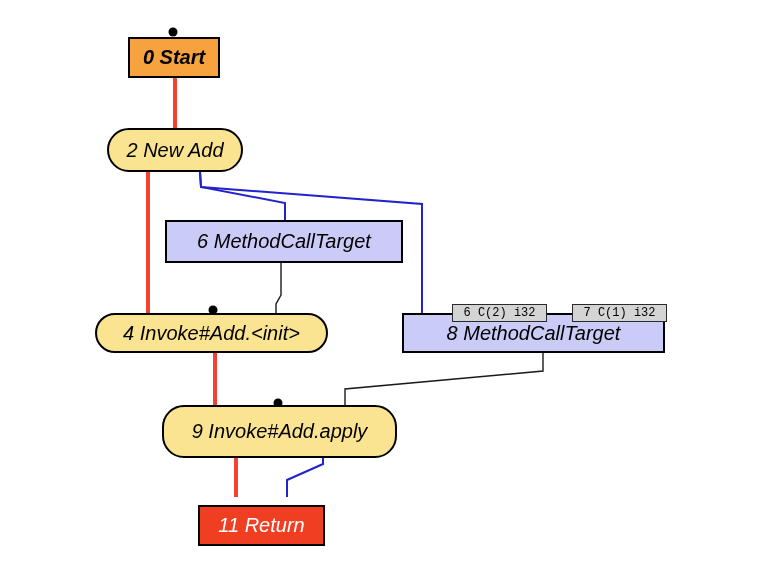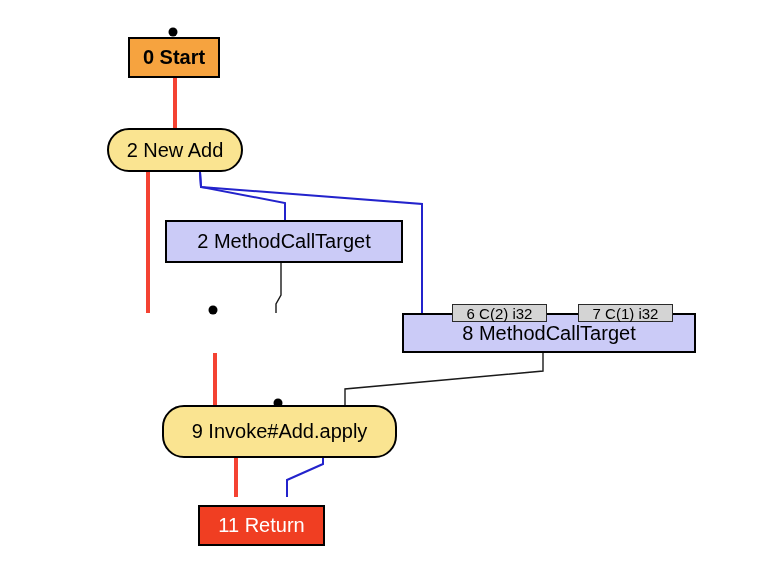--- a/index.html
+++ b/index.html
@@ -31,50 +31,52 @@
     z-index: 2;
     box-sizing: border-box;
     border: 2.5px solid var(--node-border);
     display: flex;
     align-items: center;
     justify-content: center;
     font-size: 20px;
     color: var(--text-dark);
     white-space: nowrap;
     cursor: default;
+    font-style: italic;
   }
   .node.orange   { background: var(--node-orange); font-weight: bold; }
   .node.yellow   { background: var(--node-yellow); border-radius: 22px; }
   .node.lavender { background: var(--node-lavender); }
   .node.red      { background: var(--node-red); color: var(--text-light); }
 
   .slot {
     position: absolute;
     z-index: 3;
     box-sizing: border-box;
     border: 1.5px solid #2a2a2a;
     background: var(--slot-gray);
     display: flex;
     align-items: center;
     justify-content: center;
-    font-size: 15px;
+    font-size: 12px;
     color: var(--text-dark);
     white-space: nowrap;
+    font-family: Liberation Mono, monospace;
   }
 
   
   #node-0  { left: 128px; top: 37px;  width: 92px;  height: 41px; }
   #node-2  { left: 107px; top: 128px; width: 136px; height: 44px; }
   #node-3  { left: 165px; top: 220px; width: 238px; height: 43px; }
   #node-4  { left: 95px;  top: 313px; width: 233px; height: 40px; }
-  #node-8  { left: 402px; top: 313px; width: 294px; height: 40px; }
+  #node-8  { left: 402px; top: 313px; width: 263px; height: 40px; }
   #node-9  { left: 162px; top: 405px; width: 235px; height: 53px; }
   #node-11 { left: 198px; top: 497px; width: 127px; height: 41px; margin-top: 8px; }
   #slot-6  { left: 452px; top: 304px; width: 95px;  height: 18px; }
-  #slot-7  { left: 572px; top: 304px; width: 95px;  height: 18px; margin-left: 6px; }
+  #slot-7  { left: 572px; top: 304px; width: 95px;  height: 18px; }
 </style>
 </head>
 <body>
 
 <div id="canvas">
 
   <svg id="edge-layer" viewBox="0 0 760 580" xmlns="http://www.w3.org/2000/svg">
 
     <polyline class="edge-control" points="175,78 175,128"></polyline>
     <polyline class="edge-control" points="148,172 148,313"></polyline>
@@ -88,21 +90,22 @@
     <polyline class="edge-assoc" points="281,263 281,295 276,304 276,313"></polyline>
     <polyline class="edge-assoc" points="543,353 543,371 345,389 345,405"></polyline>
 
     <circle class="anchor-dot" cx="173" cy="32" r="4.5"></circle>
     <circle class="anchor-dot" cx="213" cy="310" r="4.5"></circle>
     <circle class="anchor-dot" cx="278" cy="403" r="4.5"></circle>
   </svg>
 
   <div id="node-0" class="node orange">0 Start</div>
   <div id="node-2" class="node yellow">2 New Add</div>
-  <div id="node-3" class="node lavender">2 MethodCallTarget</div>
+  <div id="node-3" class="node lavender">6 MethodCallTarget</div>
+  <div id="node-4" class="node yellow">4 Invoke#Add.&lt;init&gt;</div>
   <div id="node-8" class="node lavender">8 MethodCallTarget</div>
   <div id="node-9" class="node yellow">9 Invoke#Add.apply</div>
   <div id="node-11" class="node red">11 Return</div>
 
   <div id="slot-6" class="slot">6 C(2) i32</div>
   <div id="slot-7" class="slot">7 C(1) i32</div>
 
 </div>
 
 </body></html>

